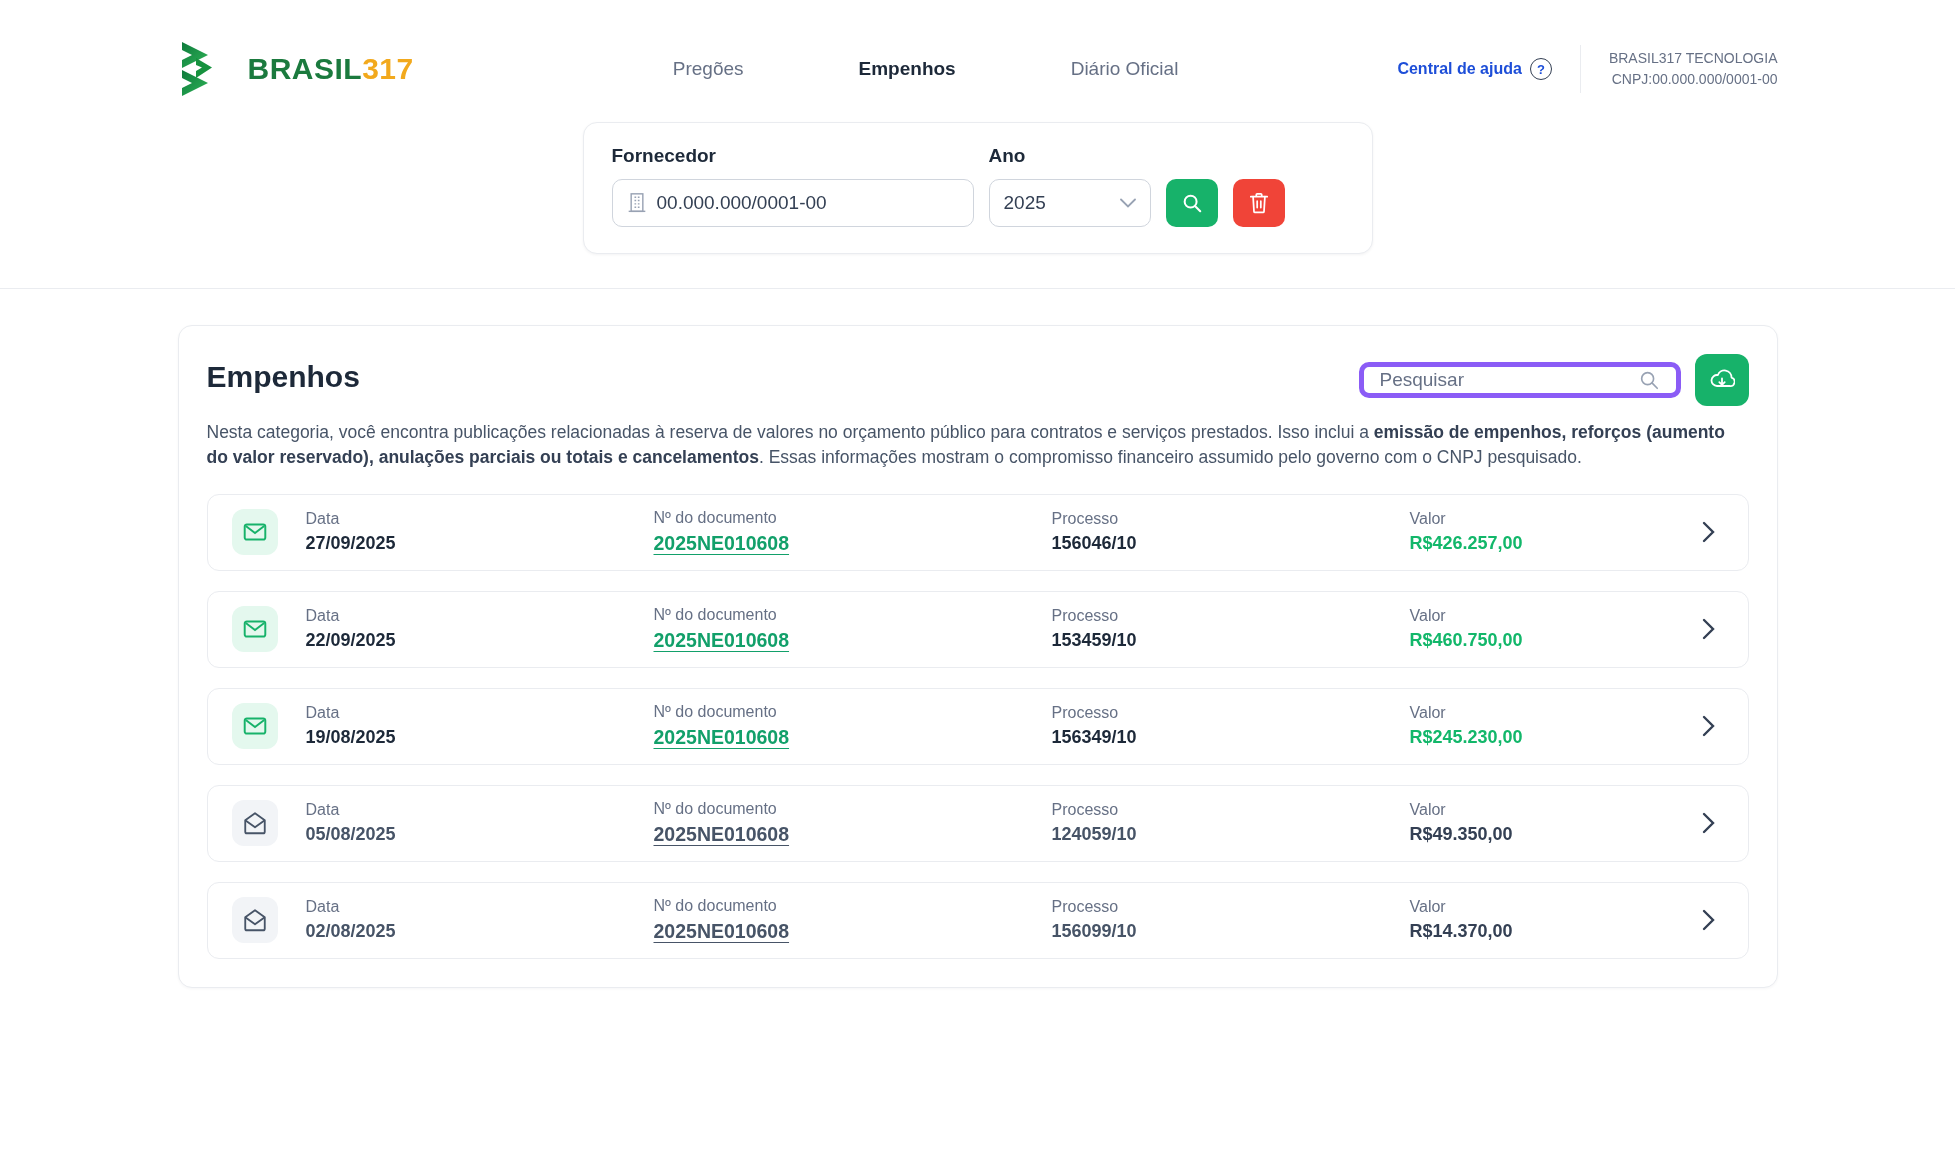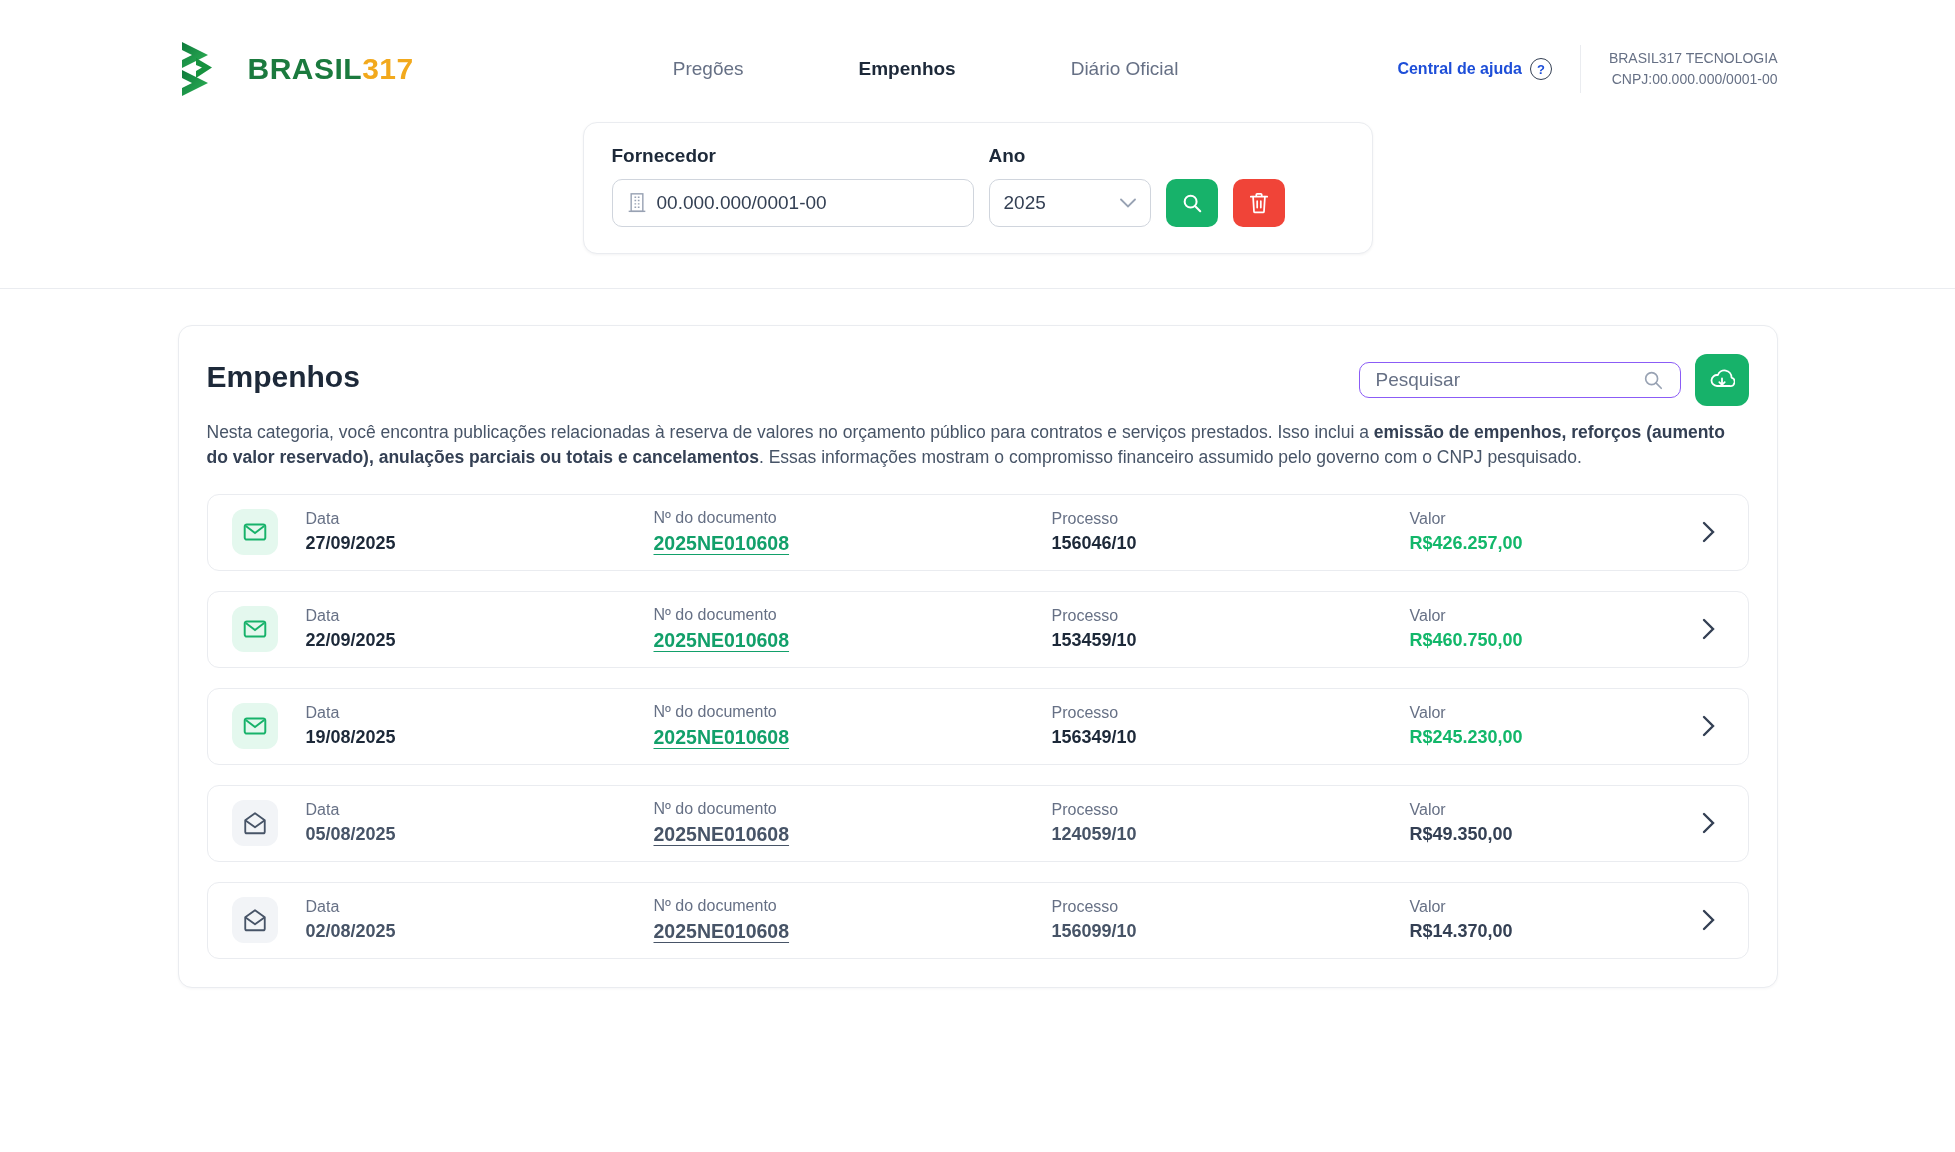--- a/index.html
+++ b/index.html
@@ -48,21 +48,21 @@
   
   .result-line { margin-top:32px; font-size:20px; color:#475467; }
   .result-line b { color:#344054; font-weight:600; }
 
   
   .card { margin-top:36px; border:1px solid #eaecf0; border-radius:14px; padding:28px;
     box-shadow:0 1px 3px rgba(16,24,40,.04); background:#fff; }
   .card-head { display:flex; align-items:flex-start; justify-content:space-between; }
   .card-title { font-size:30px; font-weight:800; color:#1d2939; padding-top:6px; }
   .card-head-right { display:flex; align-items:center; gap:14px; }
-  .search-input { width:322px; height:36px; border:1px solid #8b5cf6; border-radius:10px;
+  .search-input { width:322px; height:36px; border:5px solid #8b5cf6; border-radius:10px;
     display:flex; align-items:center; justify-content:space-between; padding:0 16px; color:#667085; }
   .search-input .ph { font-size:19px; }
   .btn-download { width:54px; height:52px; border-radius:12px; background:#17b26a; }
   .card-desc { margin-top:14px; font-size:17.5px; line-height:1.42; color:#475467; max-width:1545px; }
   .card-desc b { color:#344054; }
 
   
   .rows { margin-top:24px; display:flex; flex-direction:column; gap:20px; }
   .row { height:77px; border:1px solid #eaecf0; border-radius:12px; display:grid;
     grid-template-columns:46px 320px 370px 330px 1fr 22px; align-items:center; column-gap:28px;

